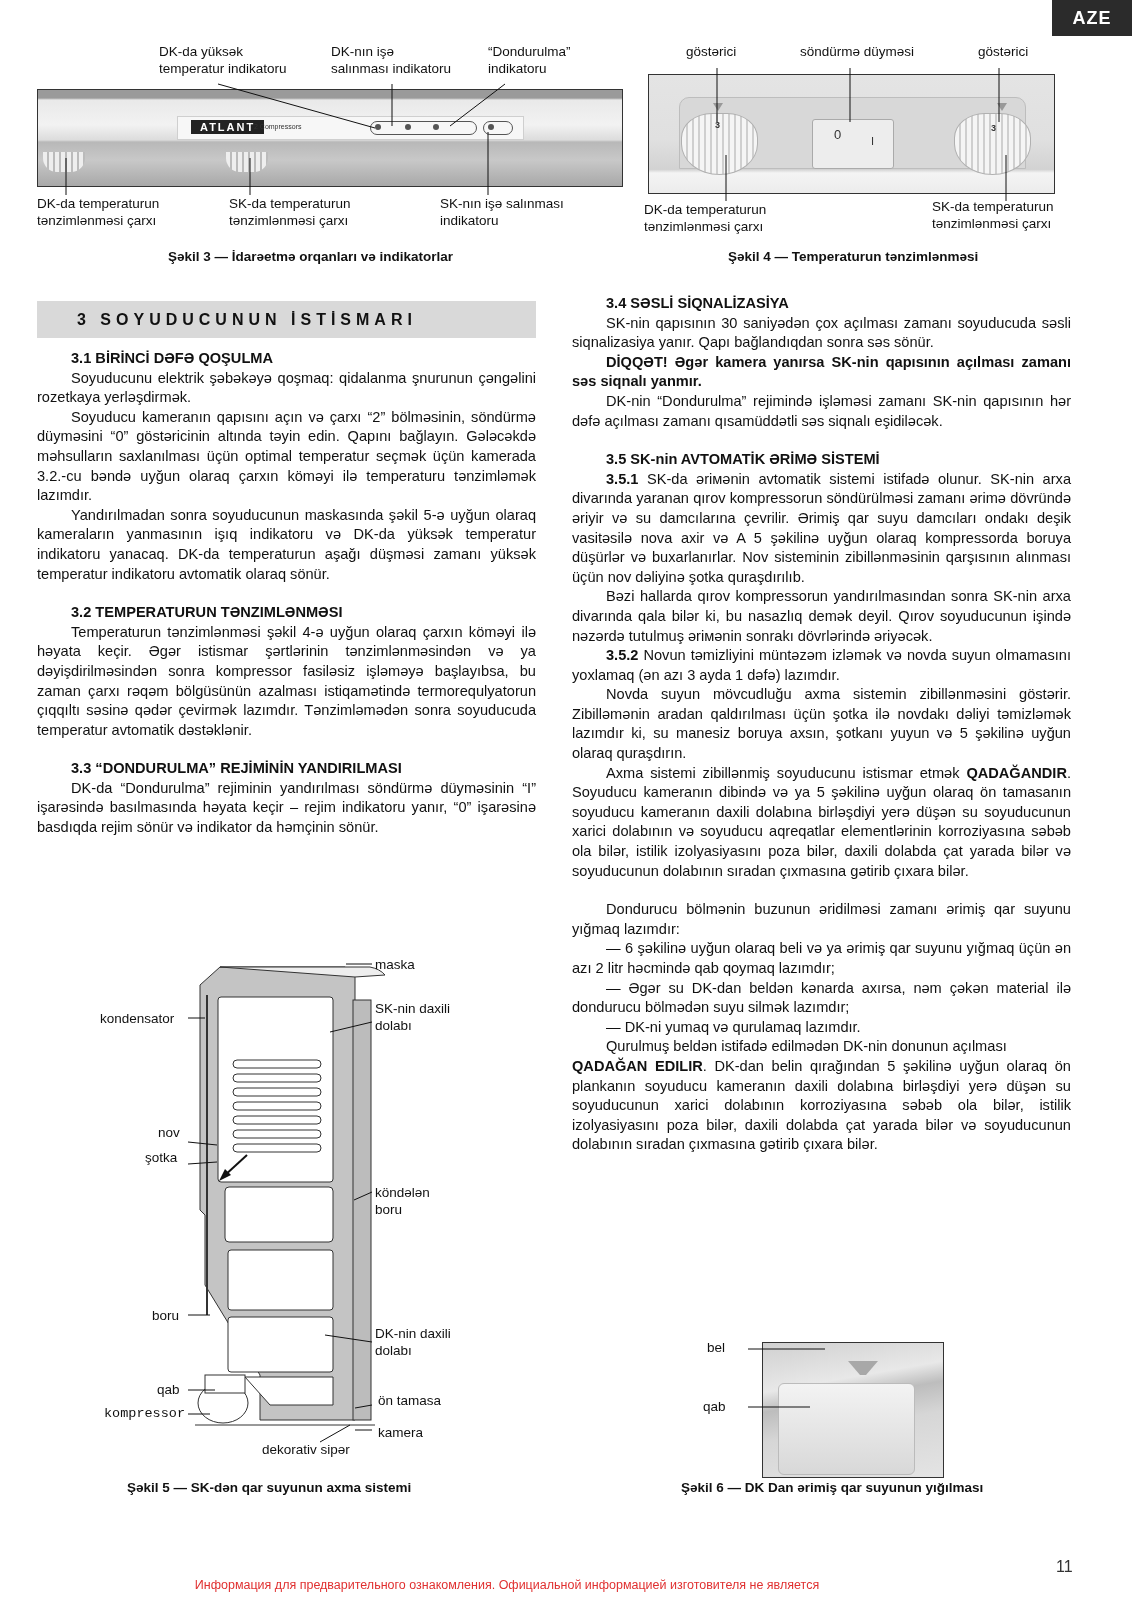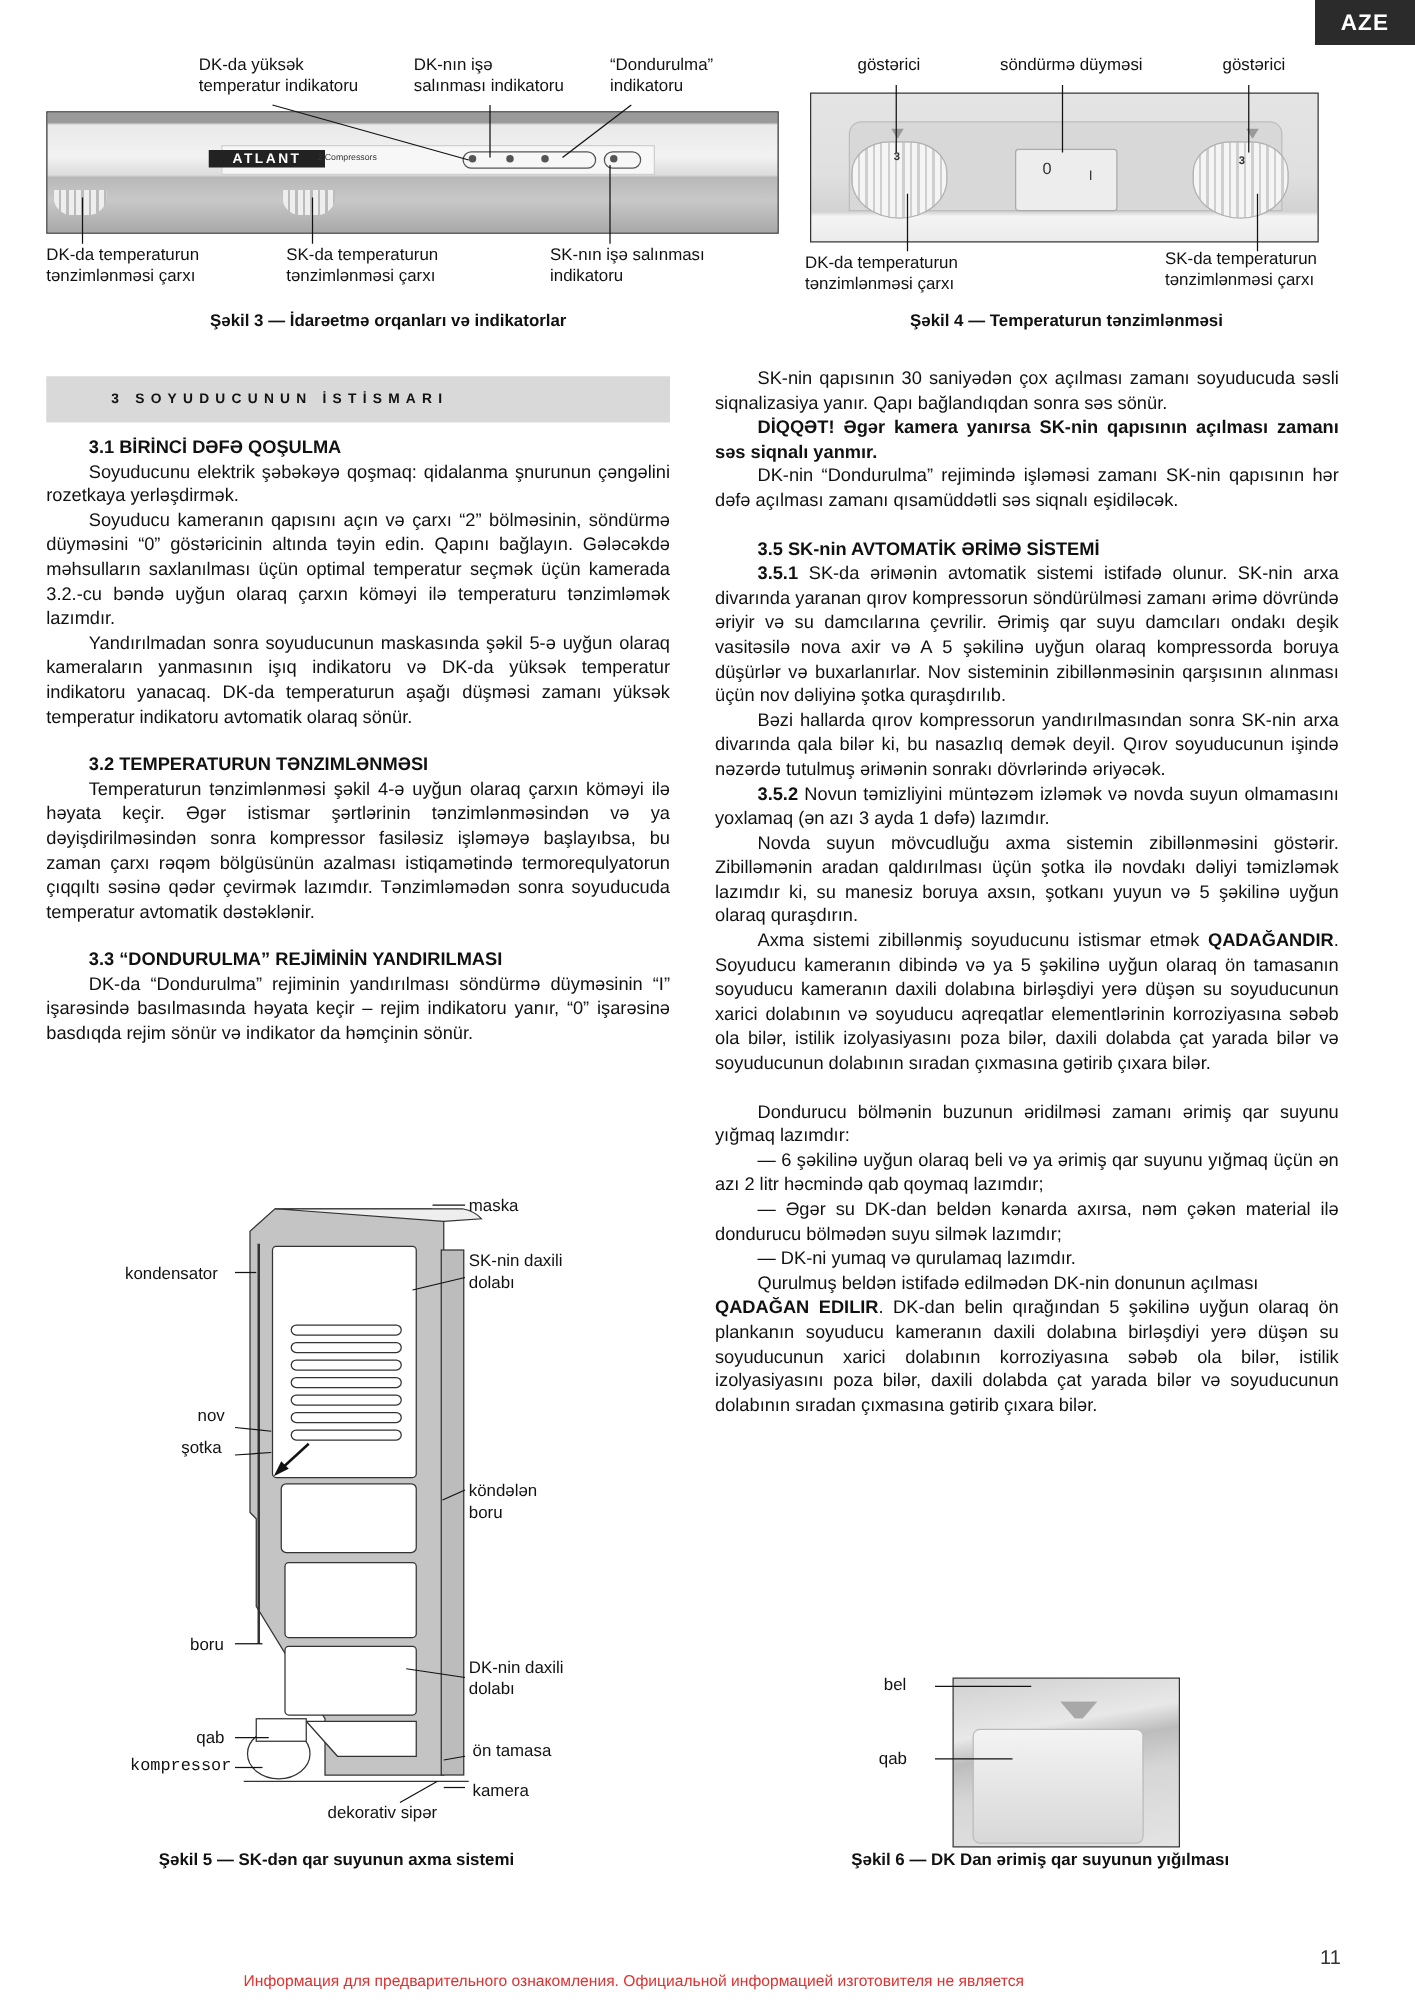--- a/index.html
+++ b/index.html
@@ -7,21 +7,21 @@
   .abs{position:absolute;}
   .lang-tab{position:absolute;left:1052px;top:0;width:80px;height:36px;background:#2b2b2b;color:#fff;font-weight:bold;font-size:18px;display:flex;align-items:center;justify-content:center;letter-spacing:1px;}
   .lbl{position:absolute;font-size:13.5px;line-height:17px;color:#111;white-space:nowrap;}
   .cap{position:absolute;font-size:13.5px;font-weight:bold;white-space:nowrap;}
   .photo{position:absolute;border:1px solid #333;overflow:hidden;}
   .col{position:absolute;font-size:14.6px;line-height:19.6px;text-align:justify;}
   .col p{margin:0;text-indent:34px;}
   .col p.ni{text-indent:0;}
   .col h3{margin:0;font-size:14.6px;line-height:19.6px;font-weight:bold;text-indent:34px;}
   .gap{height:19px;}
-  .secbar{background:#d9d9d9;height:37px;margin:7px 0 11px 0;display:flex;align-items:center;padding-left:52px;font-weight:bold;font-size:11px;letter-spacing:5px;}
+  .secbar{background:#d9d9d9;height:37px;margin:7px 0 11px 0;display:flex;align-items:center;padding-left:40px;font-weight:bold;font-size:16px;letter-spacing:5px;}
   .pagenum{position:absolute;left:1056px;top:1558px;font-size:16px;color:#333;}
   .disclaimer{position:absolute;left:0;width:1014px;top:1578px;text-align:center;font-size:12.5px;color:#e03030;}
 </style>
 </head>
 <body>
 
 <div class="lang-tab">AZE</div>
 
 <div>
   <div class="lbl" style="left:159px;top:43px;">
@@ -32,21 +32,21 @@
     <div>DK-nın işə</div>
     <div>salınması indikatoru</div>
   </div>
   <div class="lbl" style="left:488px;top:43px;">
     <div>“Dondurulma”</div>
     <div>indikatoru</div>
   </div>
 
   <div class="photo" style="left:37px;top:89px;width:584px;height:96px;background:linear-gradient(#9a9a9a 0,#9a9a9a 8px,#e9e9e9 10px,#f2f2f2 35px,#dcdcdc 50px,#b8b8b8 52px,#c8c8c8 70px,#a8a8a8 96px);">
     <div class="abs" style="left:139px;top:26px;width:345px;height:22px;background:#f7f7f7;border:1px solid #cfcfcf;"></div>
-    <div class="abs" style="left:129px;top:30px;background:#222;color:#fff;font-weight:bold;font-size:11px;padding:1px 19px;letter-spacing:2px;">ATLANT</div>
+    <div class="abs" style="left:153px;top:30px;background:#222;color:#fff;font-weight:bold;font-size:11px;padding:1px 9px;letter-spacing:2px;">ATLANT</div>
     <div class="abs" style="left:216px;top:33px;font-size:7px;color:#333;">2 Compressors</div>
     <div class="abs" style="left:332px;top:31px;width:105px;height:12px;border:1px solid #555;border-radius:7px;"></div>
     <div class="abs" style="left:337px;top:34px;width:6px;height:6px;border-radius:50%;background:#555;"></div>
     <div class="abs" style="left:367px;top:34px;width:6px;height:6px;border-radius:50%;background:#555;"></div>
     <div class="abs" style="left:395px;top:34px;width:6px;height:6px;border-radius:50%;background:#555;"></div>
     <div class="abs" style="left:445px;top:31px;width:28px;height:12px;border:1px solid #555;border-radius:7px;"></div>
     <div class="abs" style="left:450px;top:34px;width:6px;height:6px;border-radius:50%;background:#555;"></div>
     <div class="abs" style="left:5px;top:62px;width:42px;height:20px;background:repeating-linear-gradient(90deg,#eee 0 4px,#bbb 4px 6px);border-radius:0 0 14px 14px;"></div>
     <div class="abs" style="left:188px;top:62px;width:42px;height:20px;background:repeating-linear-gradient(90deg,#eee 0 4px,#bbb 4px 6px);border-radius:0 0 14px 14px;"></div>
   </div>
@@ -117,20 +117,21 @@
   <p>Yandırılmadan sonra soyuducunun maskasında şəkil 5-ə uyğun olaraq kameraların yanmasının işıq indikatoru və DK-da yüksək temperatur indikatoru yanacaq. DK-da temperaturun aşağı düşməsi zamanı yüksək temperatur indikatoru avtomatik olaraq sönür.</p>
   <div class="gap"></div>
   <h3>3.2 TEMPERATURUN TƏNZIMLƏNMƏSI</h3>
   <p>Temperaturun tənzimlənməsi şəkil 4-ə uyğun olaraq çarxın köməyi ilə həyata keçir. Əgər istismar şərtlərinin tənzimlənməsindən və ya dəyişdirilməsindən sonra kompressor fasiləsiz işləməyə başlayıbsa, bu zaman çarxı rəqəm bölgüsünün azalması istiqamətində termorequlyatorun çıqqıltı səsinə qədər çevirmək lazımdır. Tənzimləmədən sonra soyuducuda temperatur avtomatik dəstəklənir.</p>
   <div class="gap"></div>
   <h3>3.3 “DONDURULMA” REJİMİNİN YANDIRILMASI</h3>
   <p>DK-da “Dondurulma” rejiminin yandırılması söndürmə düyməsinin “I” işarəsində basılmasında həyata keçir – rejim indikatoru yanır, “0” işarəsinə basdıqda rejim sönür və indikator da həmçinin sönür.</p>
 </div>
 
 <div class="col" style="left:572px;top:294px;width:499px;">
+  <h3>3.4 SƏSLİ SİQNALİZASİYA</h3>
   <p>SK-nin qapısının 30 saniyədən çox açılması zamanı soyuducuda səsli siqnalizasiya yanır. Qapı bağlandıqdan sonra səs sönür.</p>
   <p style="font-weight:bold;">DİQQƏT! Əgər kamera yanırsa SK-nin qapısının açılması zamanı səs siqnalı yanmır.</p>
   <p>DK-nin “Dondurulma” rejimində işləməsi zamanı SK-nin qapısının hər dəfə açılması zamanı qısamüddətli səs siqnalı eşidiləcək.</p>
   <div class="gap"></div>
   <h3>3.5 SK-nin AVTOMATİK ƏRİMƏ SİSTEMİ</h3>
   <p><b>3.5.1</b><span> SK-da əriмənin avtomatik sistemi istifadə olunur. SK-nin arxa divarında yaranan qırov kompressorun söndürülməsi zamanı ərimə dövründə əriyir və su damcılarına çevrilir. Ərimiş qar suyu damcıları ondakı deşik vasitəsilə nova axir və A 5 şəkilinə uyğun olaraq kompressorda boruya düşürlər və buxarlanırlar. Nov sisteminin zibillənməsinin qarşısının alınması üçün nov dəliyinə şotka quraşdırılıb.</span></p>
   <p>Bəzi hallarda qırov kompressorun yandırılmasından sonra SK-nin arxa divarında qala bilər ki, bu nasazlıq demək deyil. Qırov soyuducunun işində nəzərdə tutulmuş əriмənin sonrakı dövrlərində əriyəcək.</p>
   <p><b>3.5.2</b><span> Novun təmizliyini müntəzəm izləmək və novda suyun olmamasını yoxlamaq (ən azı  3 ayda 1 dəfə) lazımdır.</span></p>
   <p>Novda suyun mövcudluğu axma sistemin zibillənməsini göstərir. Zibilləmənin aradan qaldırılması üçün şotka ilə novdakı dəliyi təmizləmək lazımdır ki, su manesiz boruya axsın, şotkanı yuyun və 5 şəkilinə uyğun olaraq quraşdırın.</p>
   <p><span>Axma sistemi zibillənmiş soyuducunu istismar etmək </span><b>QADAĞANDIR</b><span>. Soyuducu kameranın dibində və ya 5 şəkilinə uyğun olaraq ön tamasanın soyuducu kameranın daxili dolabına birləşdiyi yerə düşən su soyuducunun xarici dolabının və soyuducu aqreqatlar elementlərinin korroziyasına səbəb ola bilər, istilik izolyasiyasını poza bilər, daxili dolabda çat yarada bilər və soyuducunun dolabının sıradan çıxmasına gətirib çıxara bilər.</span></p>

